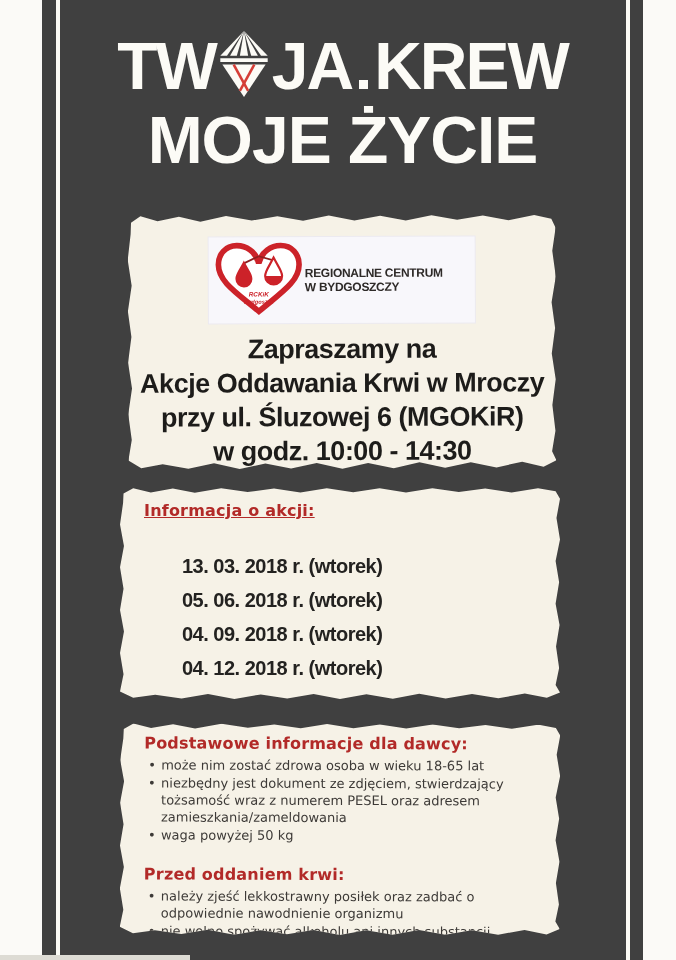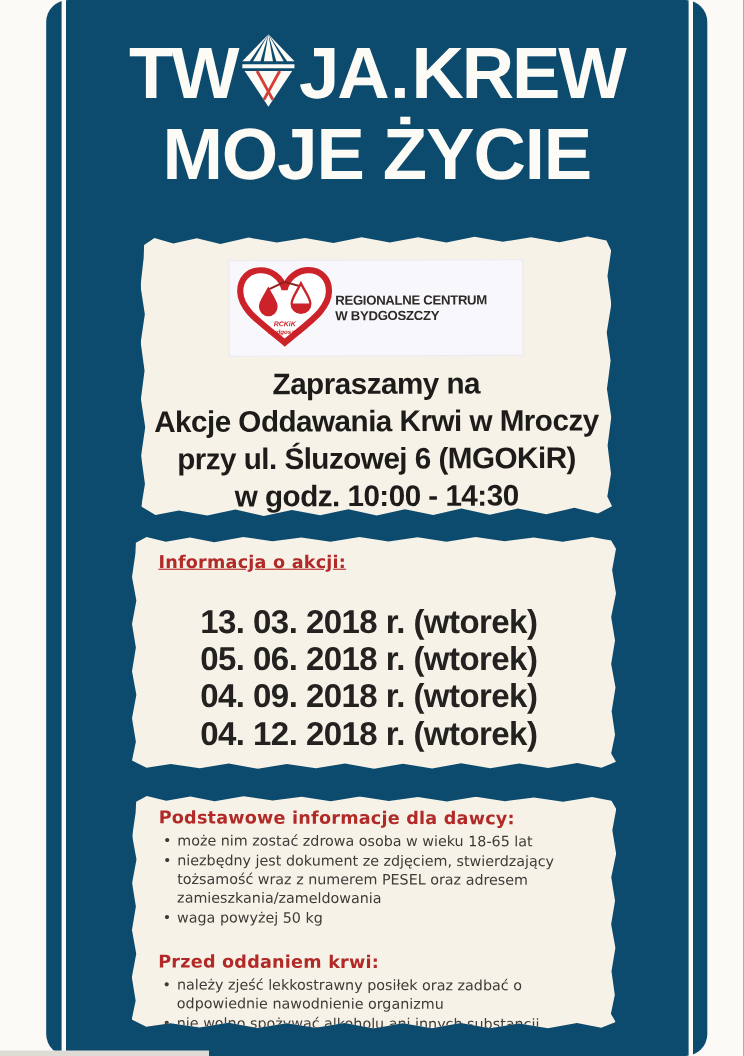--- a/index.html
+++ b/index.html
@@ -3,22 +3,21 @@
 <meta charset="utf-8">
 <style>
   html,body{margin:0;padding:0;}
   body{
     width:676px;height:960px;position:relative;overflow:hidden;
     background:#fbfaf7;
     font-family:"Liberation Sans", sans-serif;
   }
   .poster{
     position:absolute;left:42px;top:0;width:601px;height:960px;
-    background:#0c4a6e;
-    border-radius:20px;
+    background:#404040;
   }
   .frame{
     position:absolute;left:14px;right:13px;top:-30px;bottom:-12px;
     border-left:4px solid #fbfaf5;border-right:4px solid #fbfaf5;
     pointer-events:none;
   }
   .scan-strip{
     position:absolute;left:0;bottom:0;width:190px;height:5px;background:#dddbd4;
   }
   
@@ -63,21 +62,21 @@
     font-size:27px;line-height:34px;letter-spacing:-0.5px;
   }
   
   .red-head{
     color:#b22a28;font-weight:bold;font-size:16px;
     font-family:"DejaVu Sans", sans-serif;letter-spacing:0.2px;
   }
   .box2 .red-head{padding:15px 0 0 24px;text-decoration:underline;}
   .dates{
     margin-top:29px;padding-left:62px;color:#232220;font-weight:bold;
-    font-size:30px;line-height:34px;letter-spacing:-0.5px;white-space:nowrap;
+    font-size:20px;line-height:34px;letter-spacing:-0.5px;white-space:nowrap;
   }
   .box3{padding-top:0;}
   .box3 .red-head{padding:12px 0 2px 24px;}
   .blist{
     margin:2px 18px 0 24px;padding:0;list-style:none;
     font-family:"DejaVu Sans", sans-serif;font-size:13px;line-height:17px;color:#3d3a37;
   }
   .blist li{position:relative;padding-left:17px;margin-bottom:1px;}
   .blist li::before{content:"•";position:absolute;left:4px;top:0;color:#3d3a37;}
   .gap{height:8px;}

